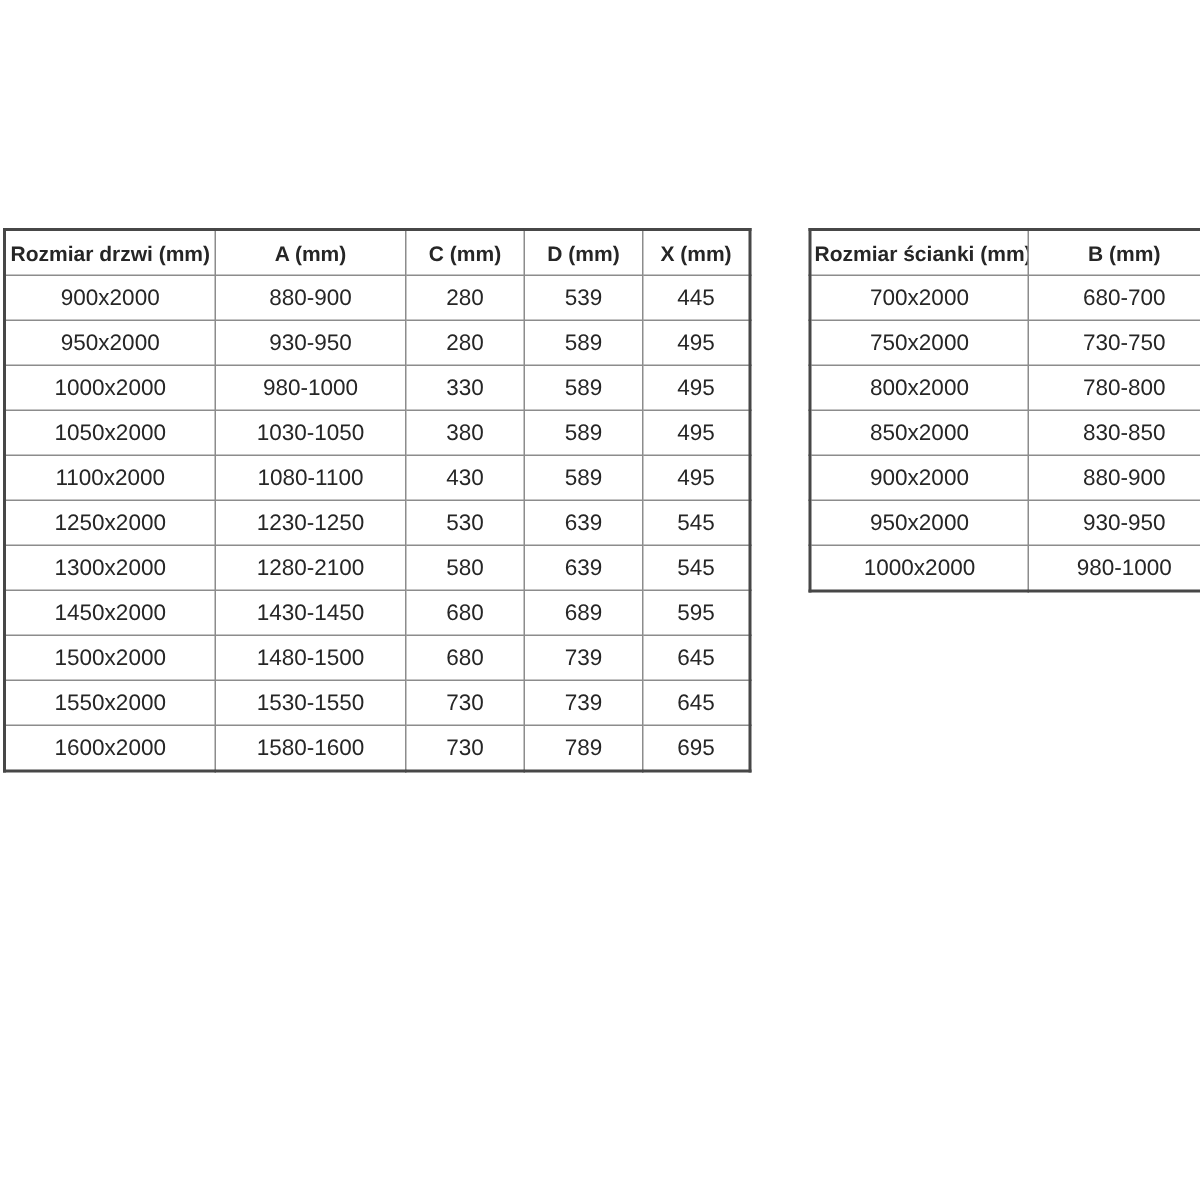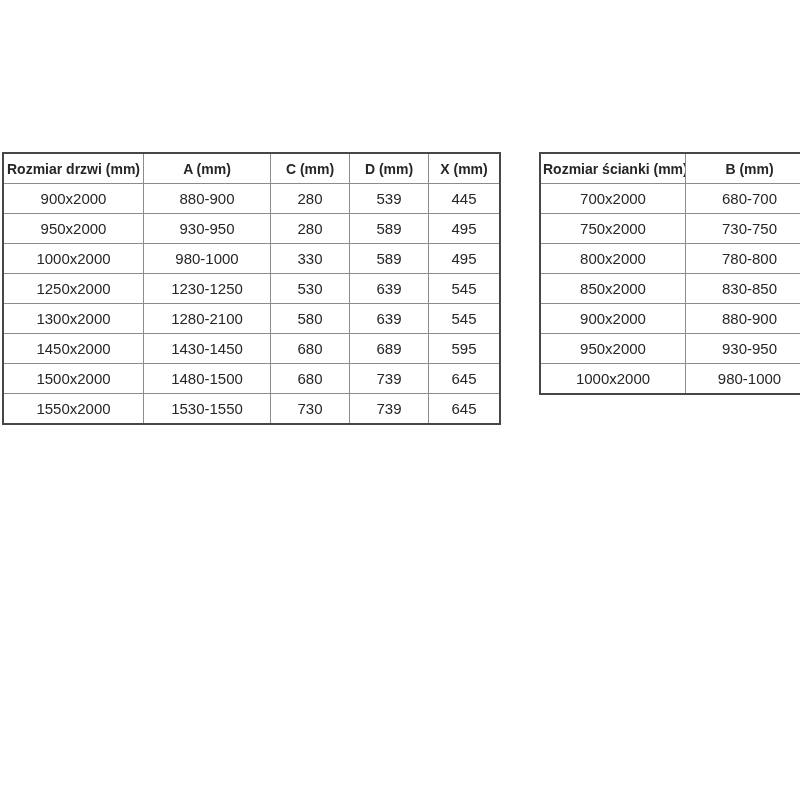--- a/index.html
+++ b/index.html
@@ -91,20 +91,34 @@
           <td>495</td>
         </tr>
         <tr>
           <td>1000x2000</td>
           <td>980-1000</td>
           <td>330</td>
           <td>589</td>
           <td>495</td>
         </tr>
         <tr>
+          <td>1050x2000</td>
+          <td>1030-1050</td>
+          <td>380</td>
+          <td>589</td>
+          <td>495</td>
+        </tr>
+        <tr>
+          <td>1100x2000</td>
+          <td>1080-1100</td>
+          <td>430</td>
+          <td>589</td>
+          <td>495</td>
+        </tr>
+        <tr>
           <td>1250x2000</td>
           <td>1230-1250</td>
           <td>530</td>
           <td>639</td>
           <td>545</td>
         </tr>
         <tr>
           <td>1300x2000</td>
           <td>1280-2100</td>
           <td>580</td>
@@ -124,20 +138,27 @@
           <td>680</td>
           <td>739</td>
           <td>645</td>
         </tr>
         <tr>
           <td>1550x2000</td>
           <td>1530-1550</td>
           <td>730</td>
           <td>739</td>
           <td>645</td>
+        </tr>
+        <tr>
+          <td>1600x2000</td>
+          <td>1580-1600</td>
+          <td>730</td>
+          <td>789</td>
+          <td>695</td>
         </tr>
       </tbody>
     </table>
 
   <table class="spec-table wall-table">
       <thead>
         <tr>
           <th>Rozmiar ścianki (mm)</th>
           <th>B (mm)</th>
         </tr>

